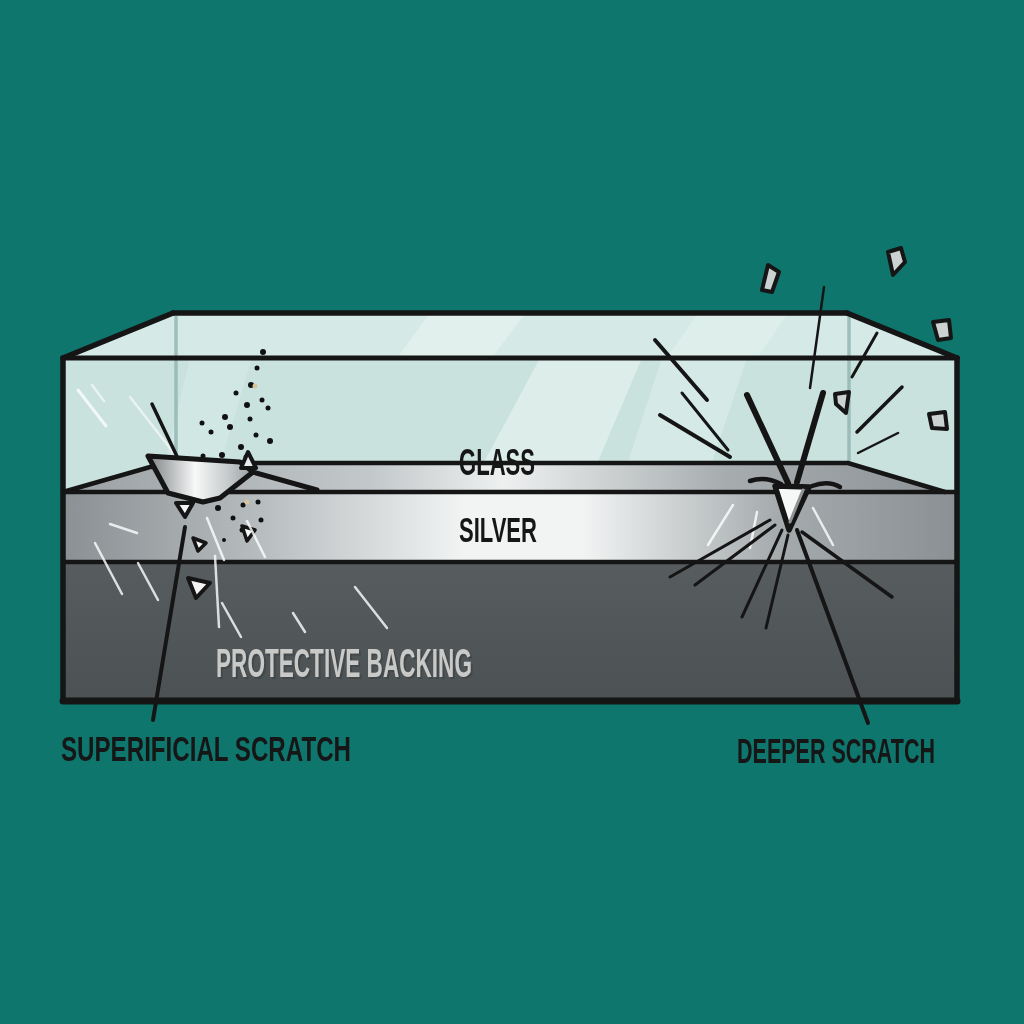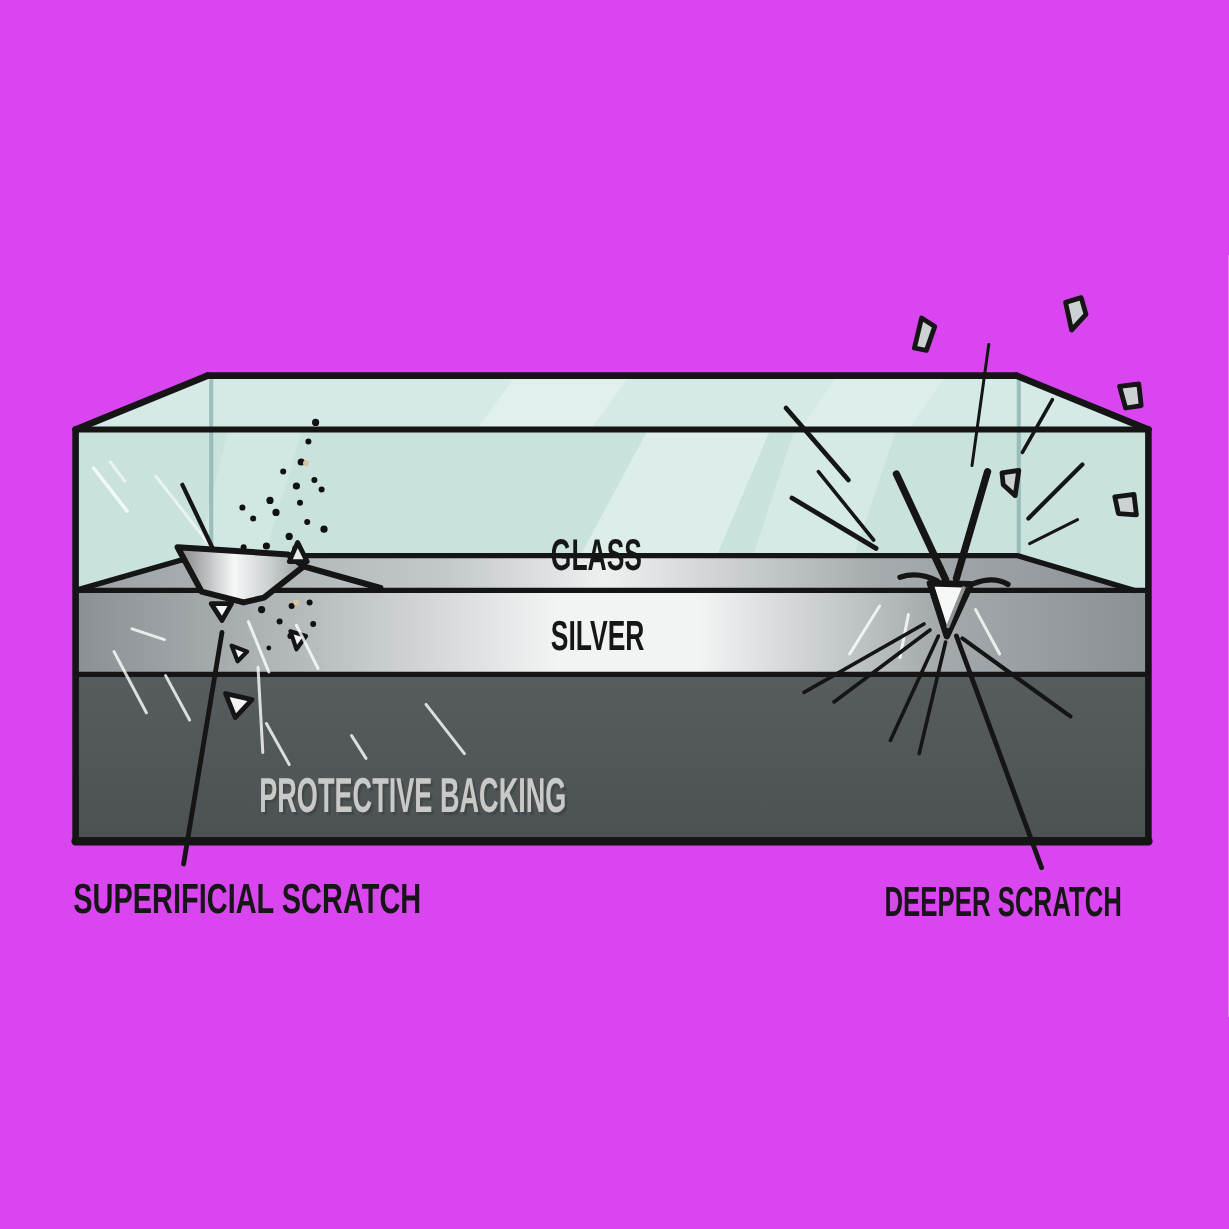--- a/index.html
+++ b/index.html
@@ -1,16 +1,16 @@
 <!DOCTYPE html>
 <html><head>
 <meta charset="utf-8">
 <style>
   html,body{margin:0;padding:0;background:#ffffff;}
-  .stage{width:1024px;height:1024px;position:relative;background:#d946ef;overflow:hidden;}
+  .stage{width:1024px;height:1024px;position:relative;background:#0f766e;overflow:hidden;}
   svg{display:block;}
   text{font-family:"Liberation Sans","DejaVu Sans",sans-serif;font-weight:bold;}
 </style>
 </head>
 <body>
 
 <div class="stage">
 <svg width="1024" height="1024" viewBox="0 0 1024 1024">
   <defs>
     <linearGradient id="silverGrad" x1="0" y1="0" x2="1" y2="0">

